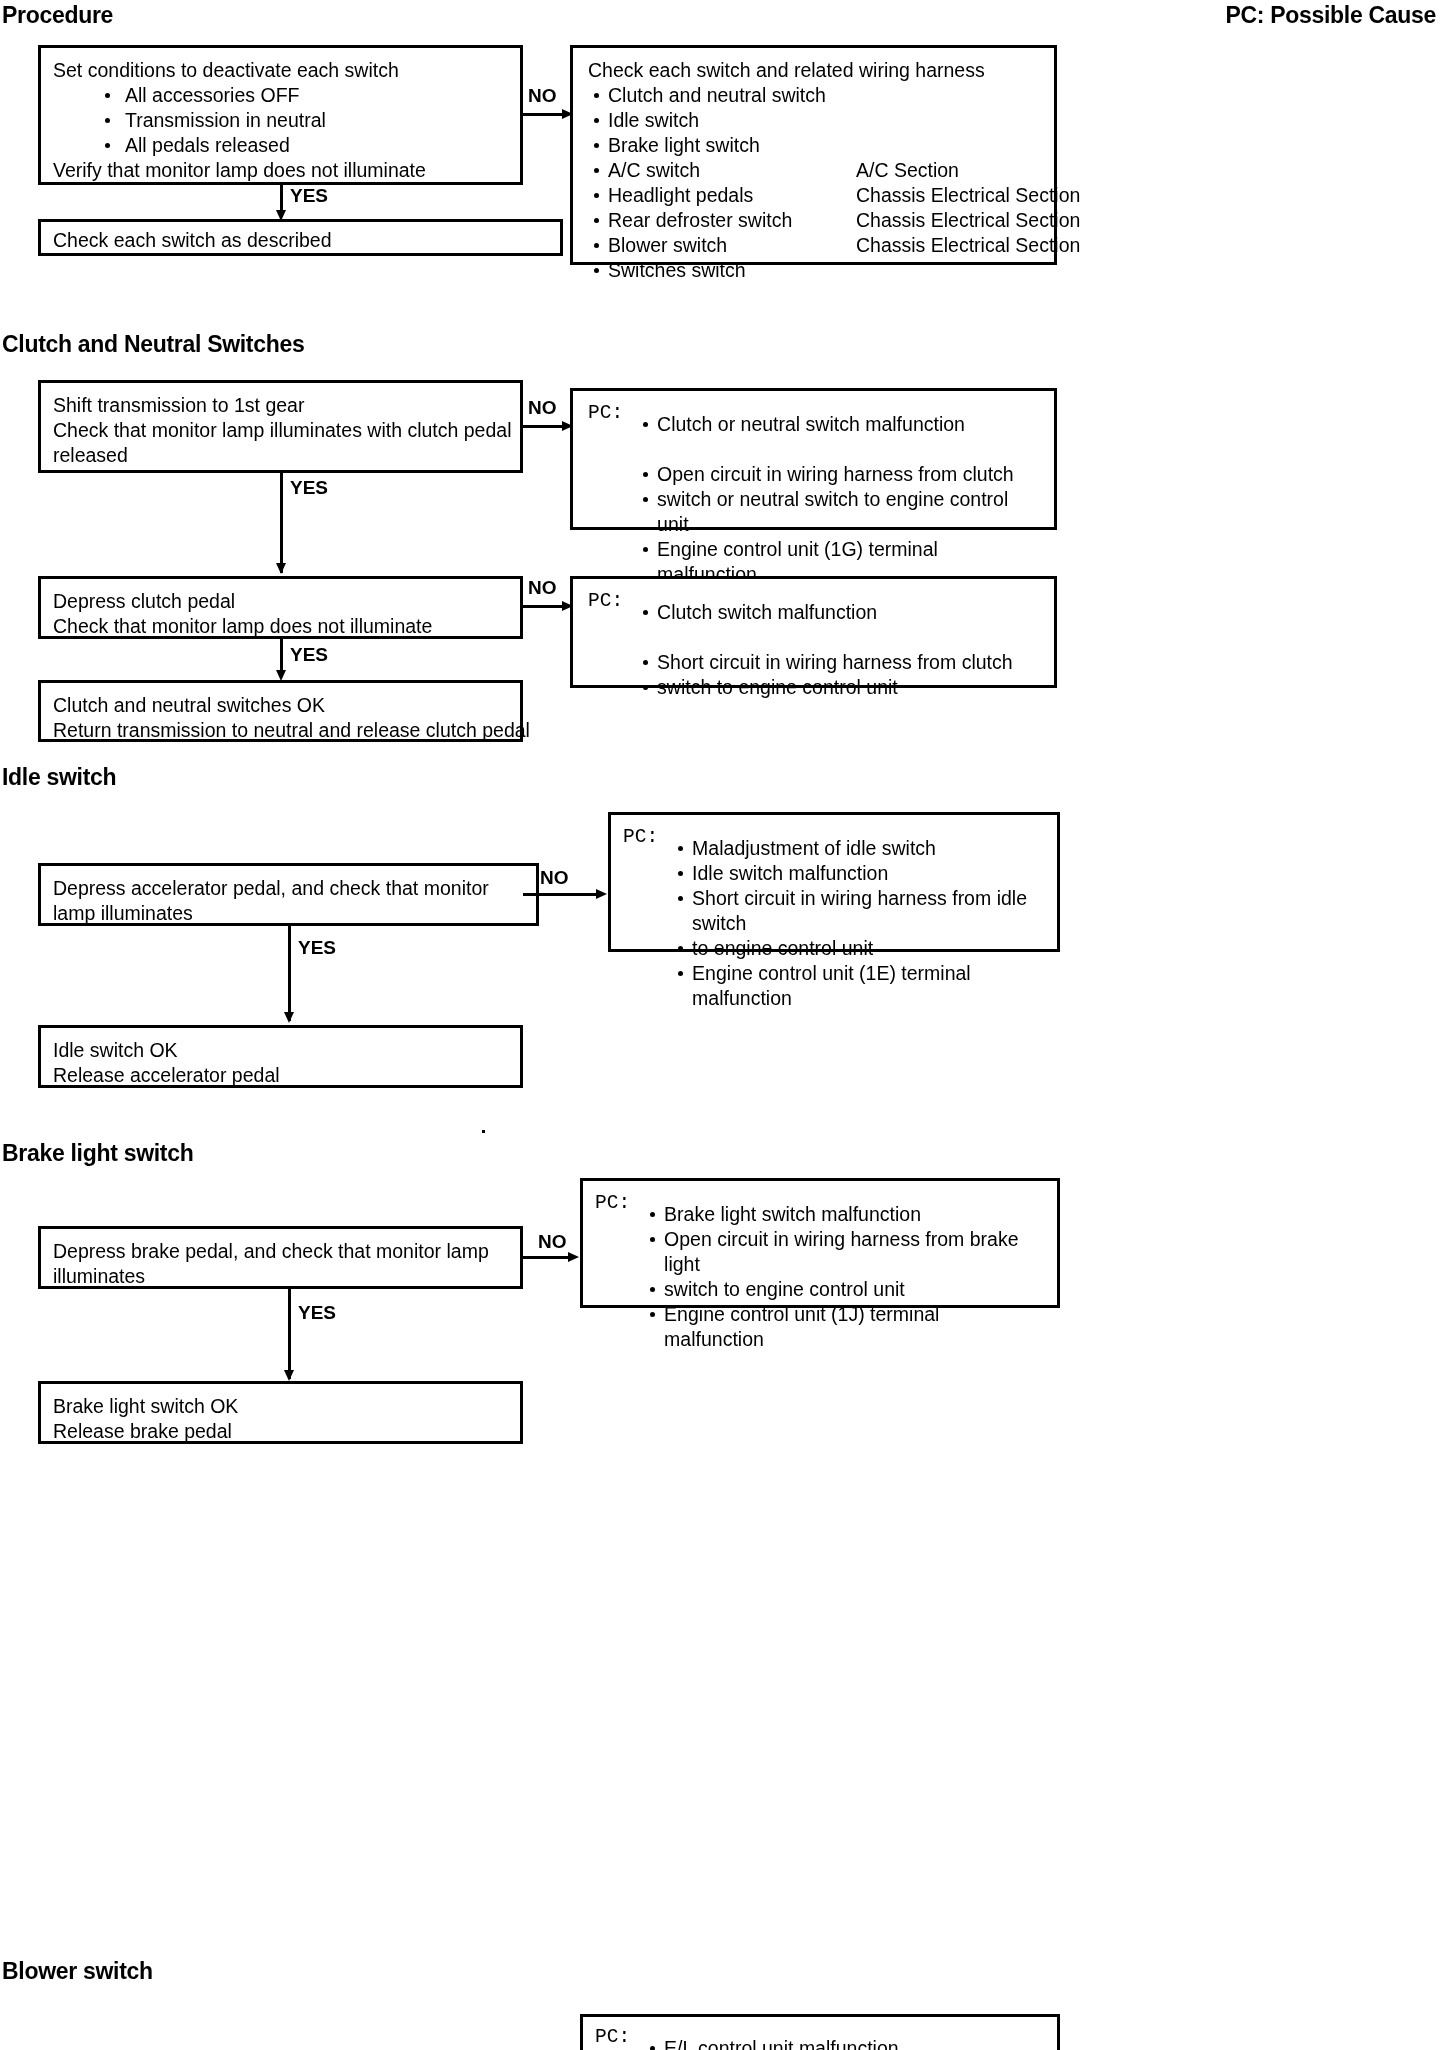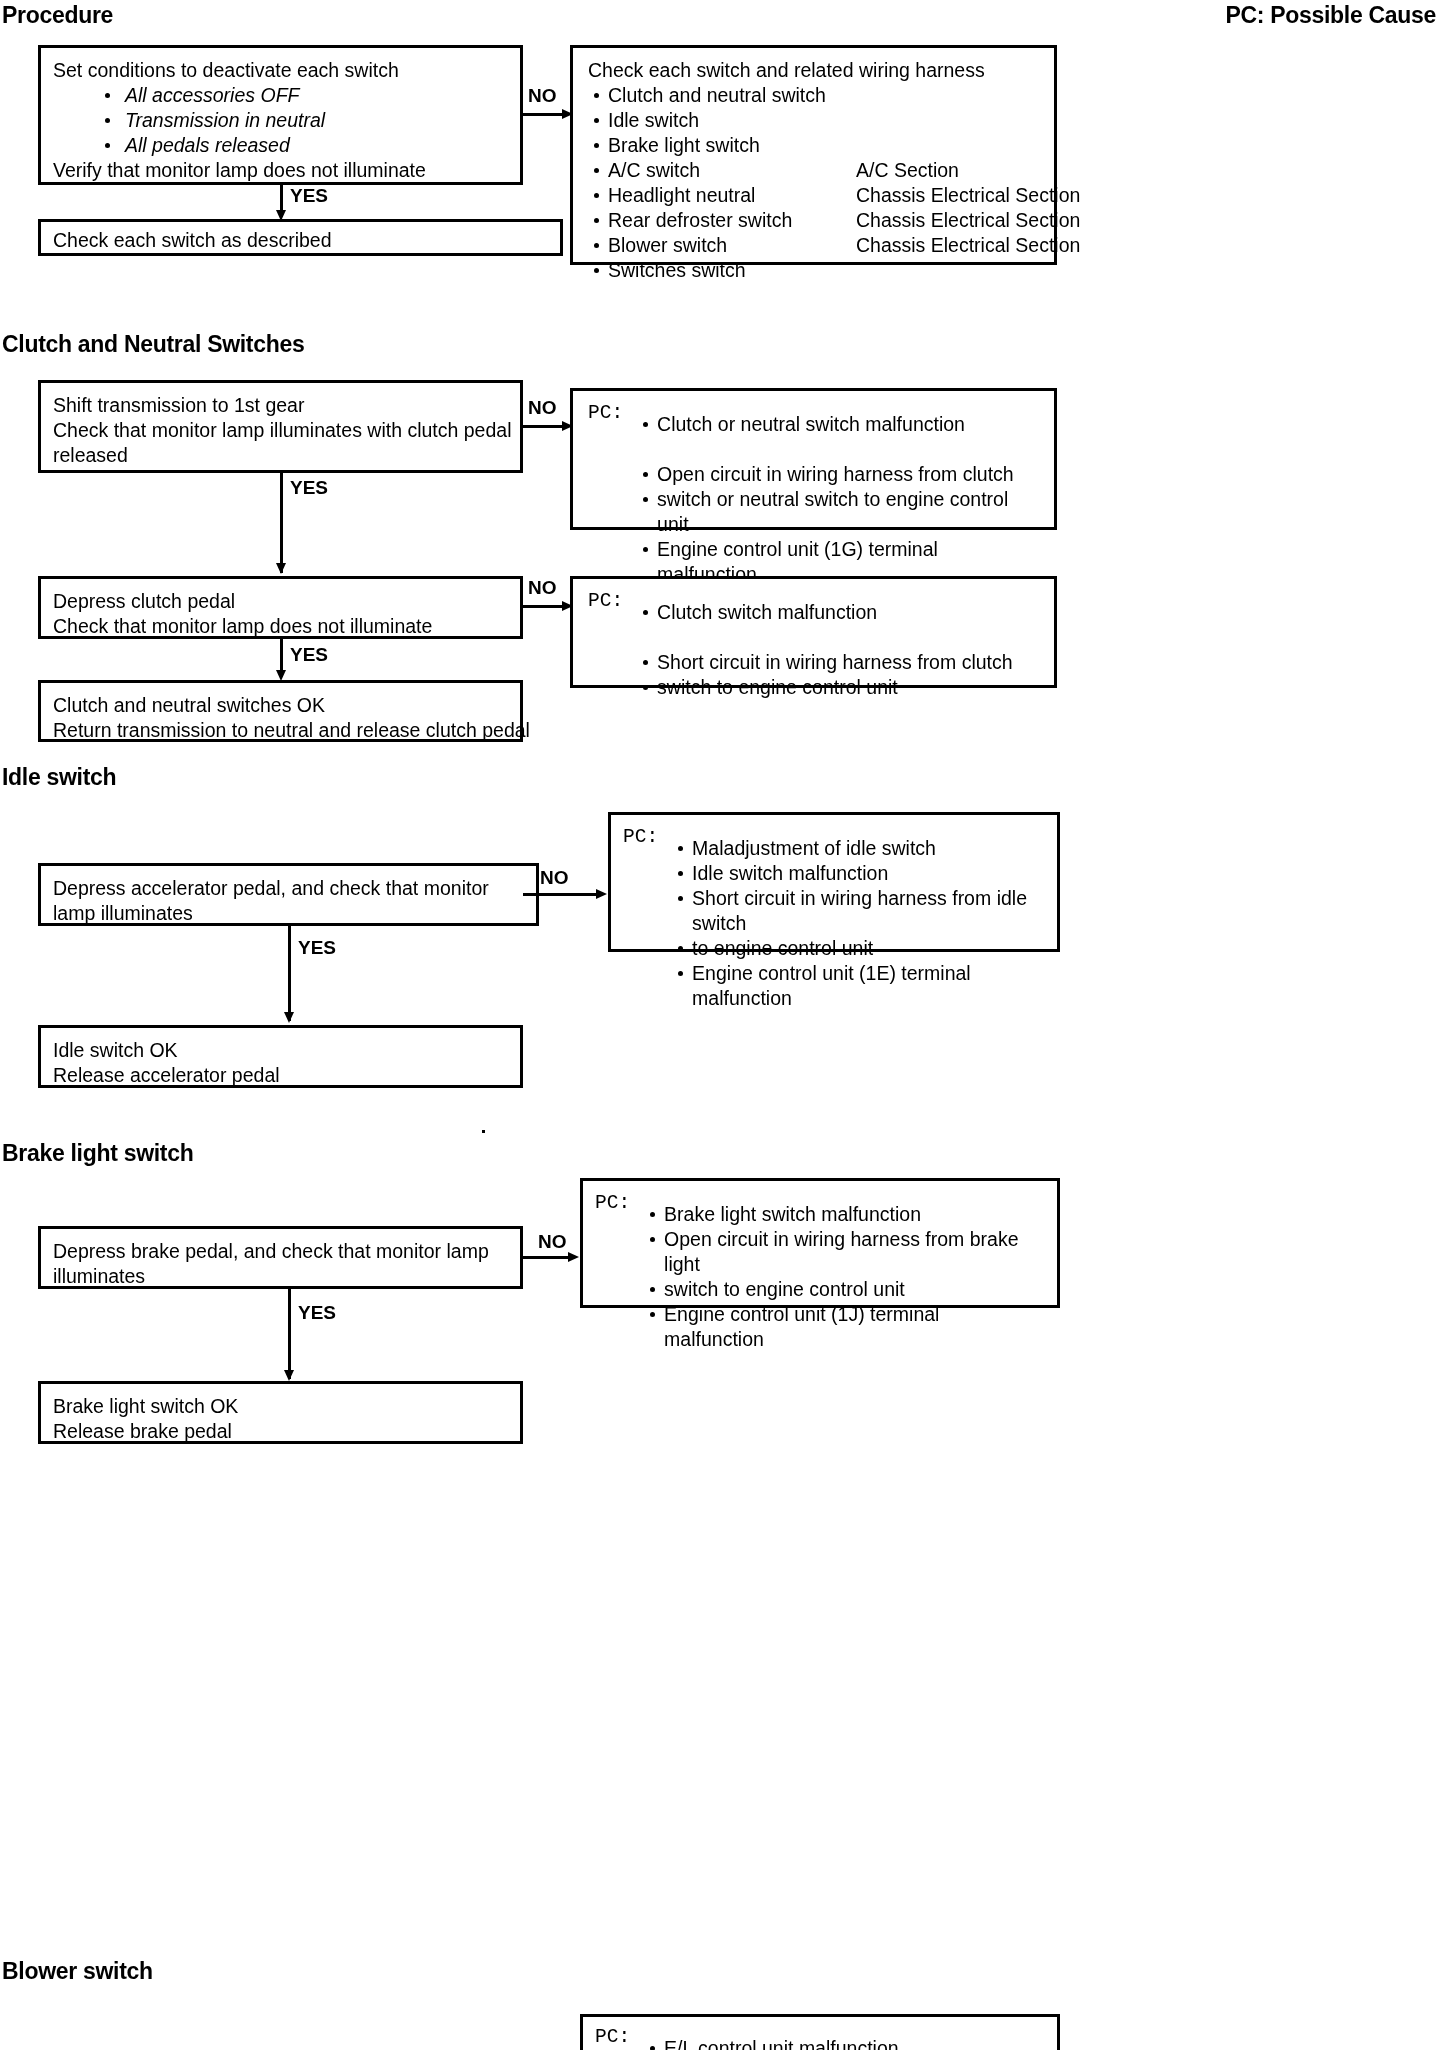--- a/index.html
+++ b/index.html
@@ -64,21 +64,21 @@
   ul.dots > li::before {
     content: "";
     position: absolute;
     left: 6px;
     top: 10px;
     width: 5px;
     height: 5px;
     border-radius: 50%;
     background: #000;
   }
-  ul.dots.indent > li { padding-left: 72px; font-style: italic; }
+  ul.dots.indent > li { padding-left: 72px; }
   ul.dots.indent > li::before { left: 52px; }
 
   
   .ref-row {
     position: relative;
     padding-left: 20px;
     white-space: nowrap;
   }
   .ref-row::before {
     content: "";
@@ -192,21 +192,21 @@
       <div class="ref-row">
         <span class="ref-name">Idle switch</span><span class="ref-sec"></span>
       </div>
       <div class="ref-row">
         <span class="ref-name">Brake light switch</span><span class="ref-sec"></span>
       </div>
       <div class="ref-row">
         <span class="ref-name">A/C switch</span><span class="ref-sec">A/C Section</span>
       </div>
       <div class="ref-row">
-        <span class="ref-name">Headlight neutral</span><span class="ref-sec">Chassis Electrical Section</span>
+        <span class="ref-name">Headlight pedals</span><span class="ref-sec">Chassis Electrical Section</span>
       </div>
       <div class="ref-row">
         <span class="ref-name">Rear defroster switch</span><span class="ref-sec">Chassis Electrical Section</span>
       </div>
       <div class="ref-row">
         <span class="ref-name">Blower switch</span><span class="ref-sec">Chassis Electrical Section</span>
       </div>
       <div class="ref-row">
         <span class="ref-name">Switches switch</span><span class="ref-sec"></span>
       </div>

